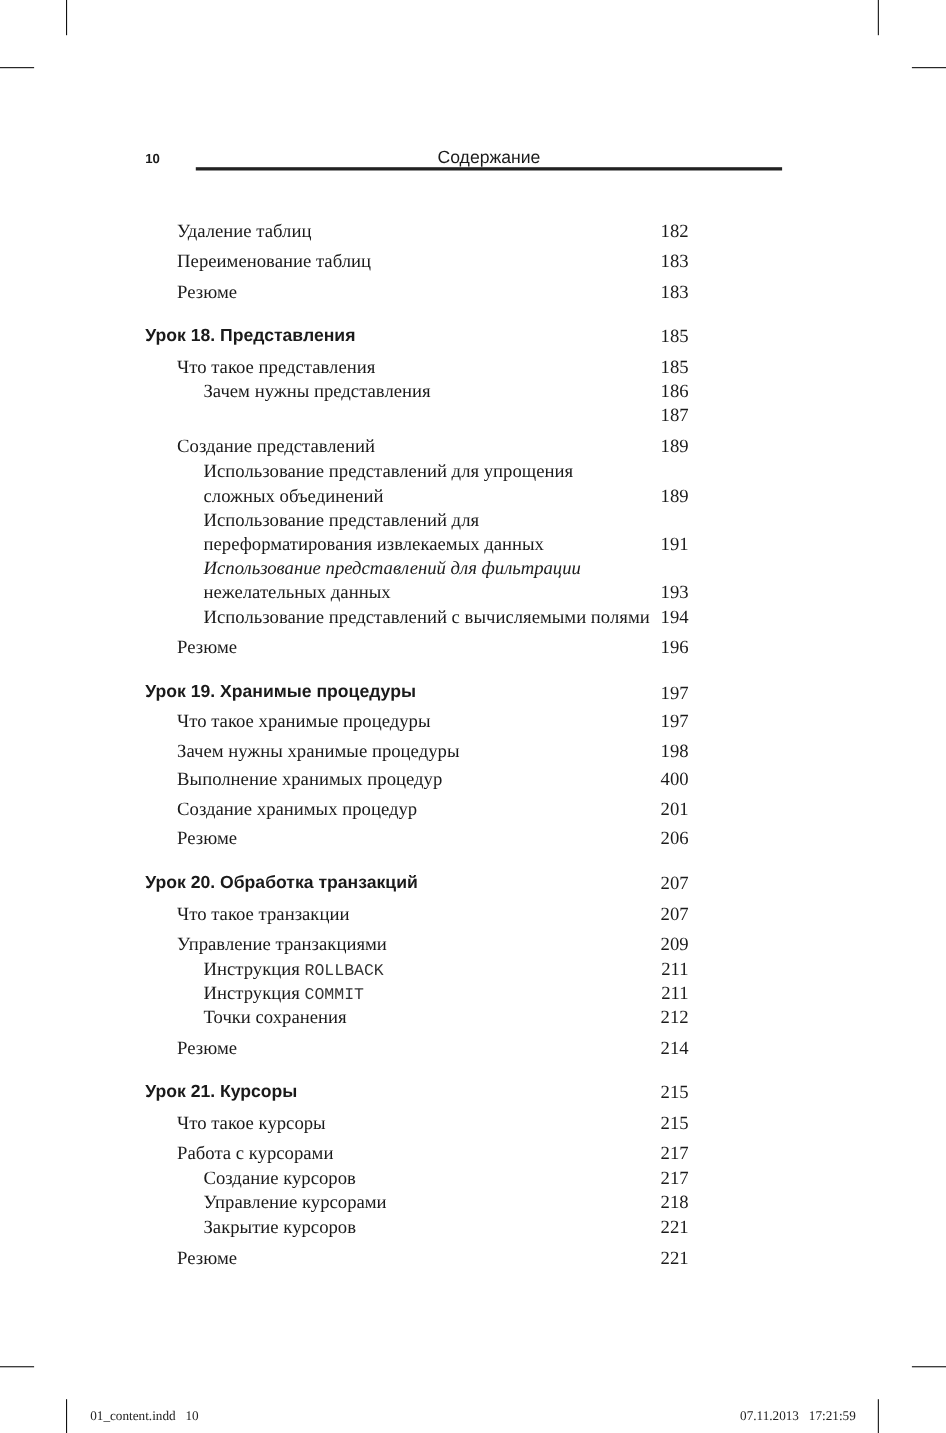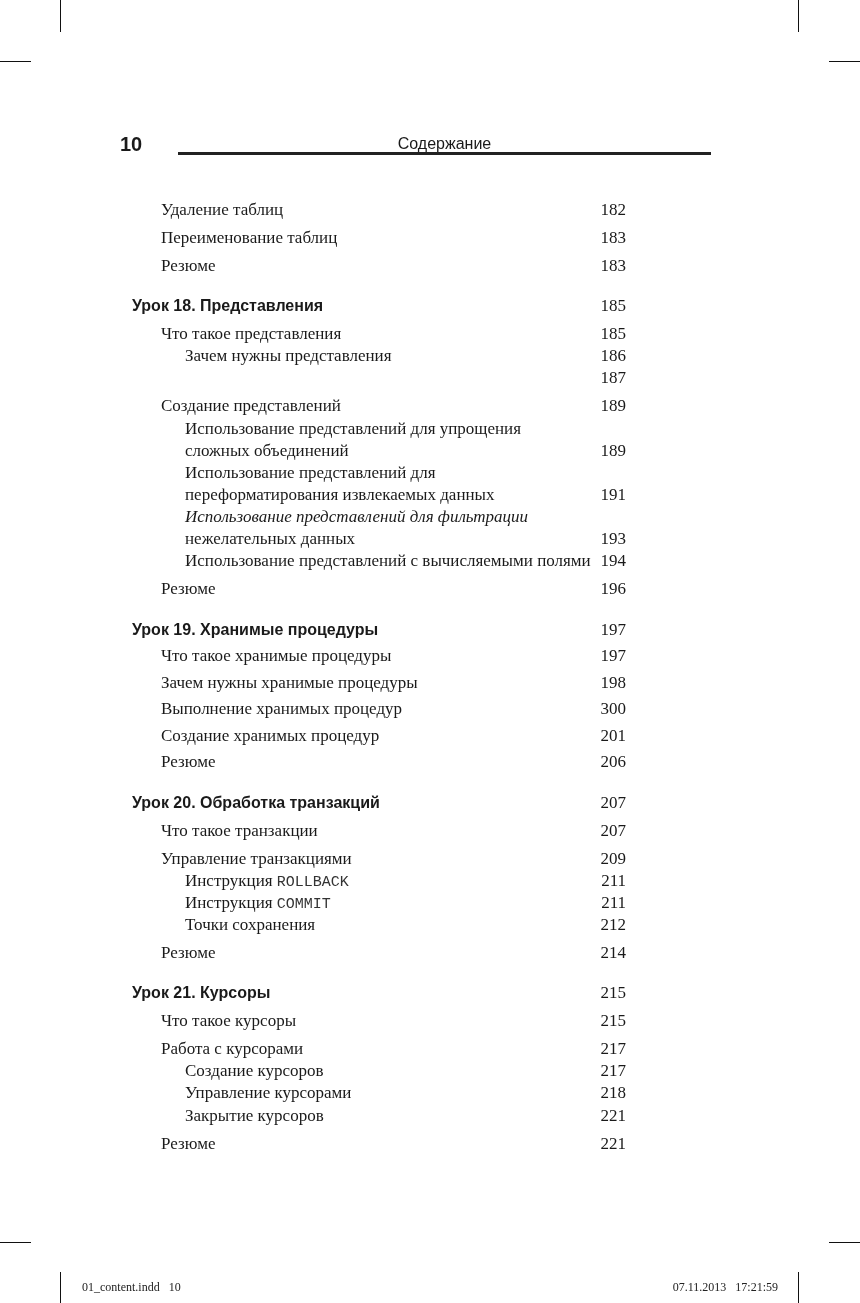--- a/index.html
+++ b/index.html
@@ -1,18 +1,18 @@
 <!DOCTYPE html>
 <html><head>
 <meta charset="utf-8">
 <style>
   html, body { margin: 0; padding: 0; background: #ffffff; }
   body { width: 860px; height: 1303px; position: relative; overflow: hidden; color: #1a1a1a; }
   .mark { position: absolute; background: #111; }
-  .runhead-num { position: absolute; left: 120px; top: 134px; font-family: "Liberation Sans", sans-serif; font-weight: bold; font-size: 20px; line-height: 20px; }
+  .runhead-num { position: absolute; left: 132px; top: 134px; font-family: "Liberation Sans", sans-serif; font-weight: bold; font-size: 12px; line-height: 20px; }
   .runhead-title { position: absolute; left: 178px; width: 533px; top: 134px; text-align: center; font-family: "Liberation Sans", sans-serif; font-size: 16px; line-height: 20px; }
   .runhead-rule { position: absolute; left: 178px; width: 533px; top: 152px; height: 3px; background: #222; }
   .row { position: absolute; left: 0; width: 776px; height: 22px; }
   .row .t { position: absolute; top: 0; line-height: 22px; white-space: nowrap; font-family: "Liberation Serif", serif; font-size: 17px; }
   .row .p { position: absolute; right: 150px; top: 0; line-height: 22px; font-family: "Liberation Serif", serif; font-size: 17px; text-align: right; }
   .row.h .t { font-family: "Liberation Sans", sans-serif; font-weight: bold; font-size: 16px; left: 132px; }
   .row.l1 .t { left: 161px; }
   .row.l2 .t { left: 185px; }
   .mono { font-family: "Liberation Mono", monospace; font-size: 15px; color: #333; }
   .footer { position: absolute; top: 1279px; font-family: "Liberation Serif", serif; font-size: 12px; line-height: 16px; color: #222; white-space: pre; }
@@ -104,21 +104,21 @@
     <div class="row l1" style="top: 645px;">
       <span class="t"><span style="white-space: pre;">Что такое хранимые процедуры</span></span>
       <span class="p">197</span>
     </div>
     <div class="row l1" style="top: 672px;">
       <span class="t"><span style="white-space: pre;">Зачем нужны хранимые процедуры</span></span>
       <span class="p">198</span>
     </div>
     <div class="row l1" style="top: 698px;">
       <span class="t"><span style="white-space: pre;">Выполнение хранимых процедур</span></span>
-      <span class="p">300</span>
+      <span class="p">400</span>
     </div>
     <div class="row l1" style="top: 725px;">
       <span class="t"><span style="white-space: pre;">Создание хранимых процедур</span></span>
       <span class="p">201</span>
     </div>
     <div class="row l1" style="top: 751px;">
       <span class="t"><span style="white-space: pre;">Резюме</span></span>
       <span class="p">206</span>
     </div>
     <div class="row h" style="top: 792px;">

